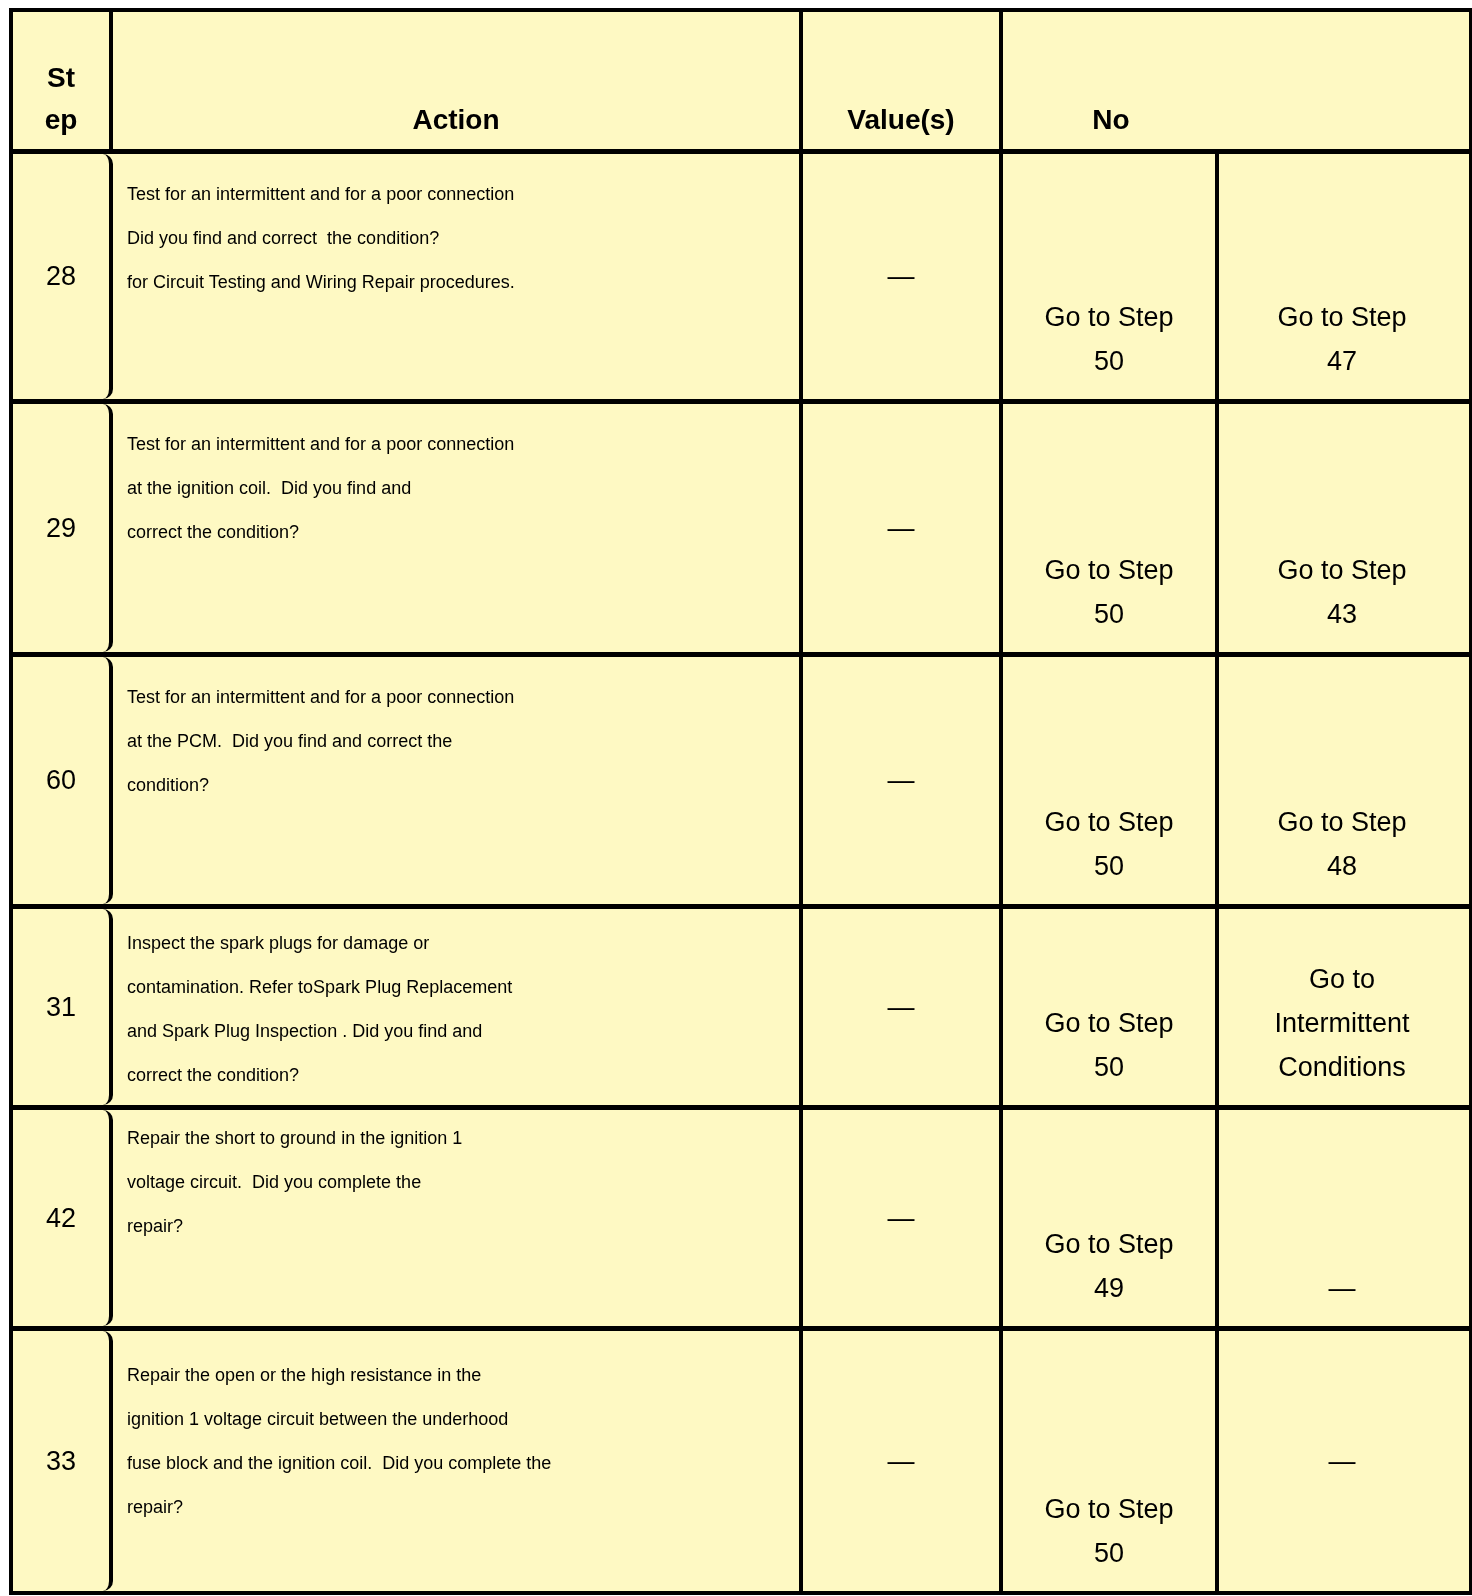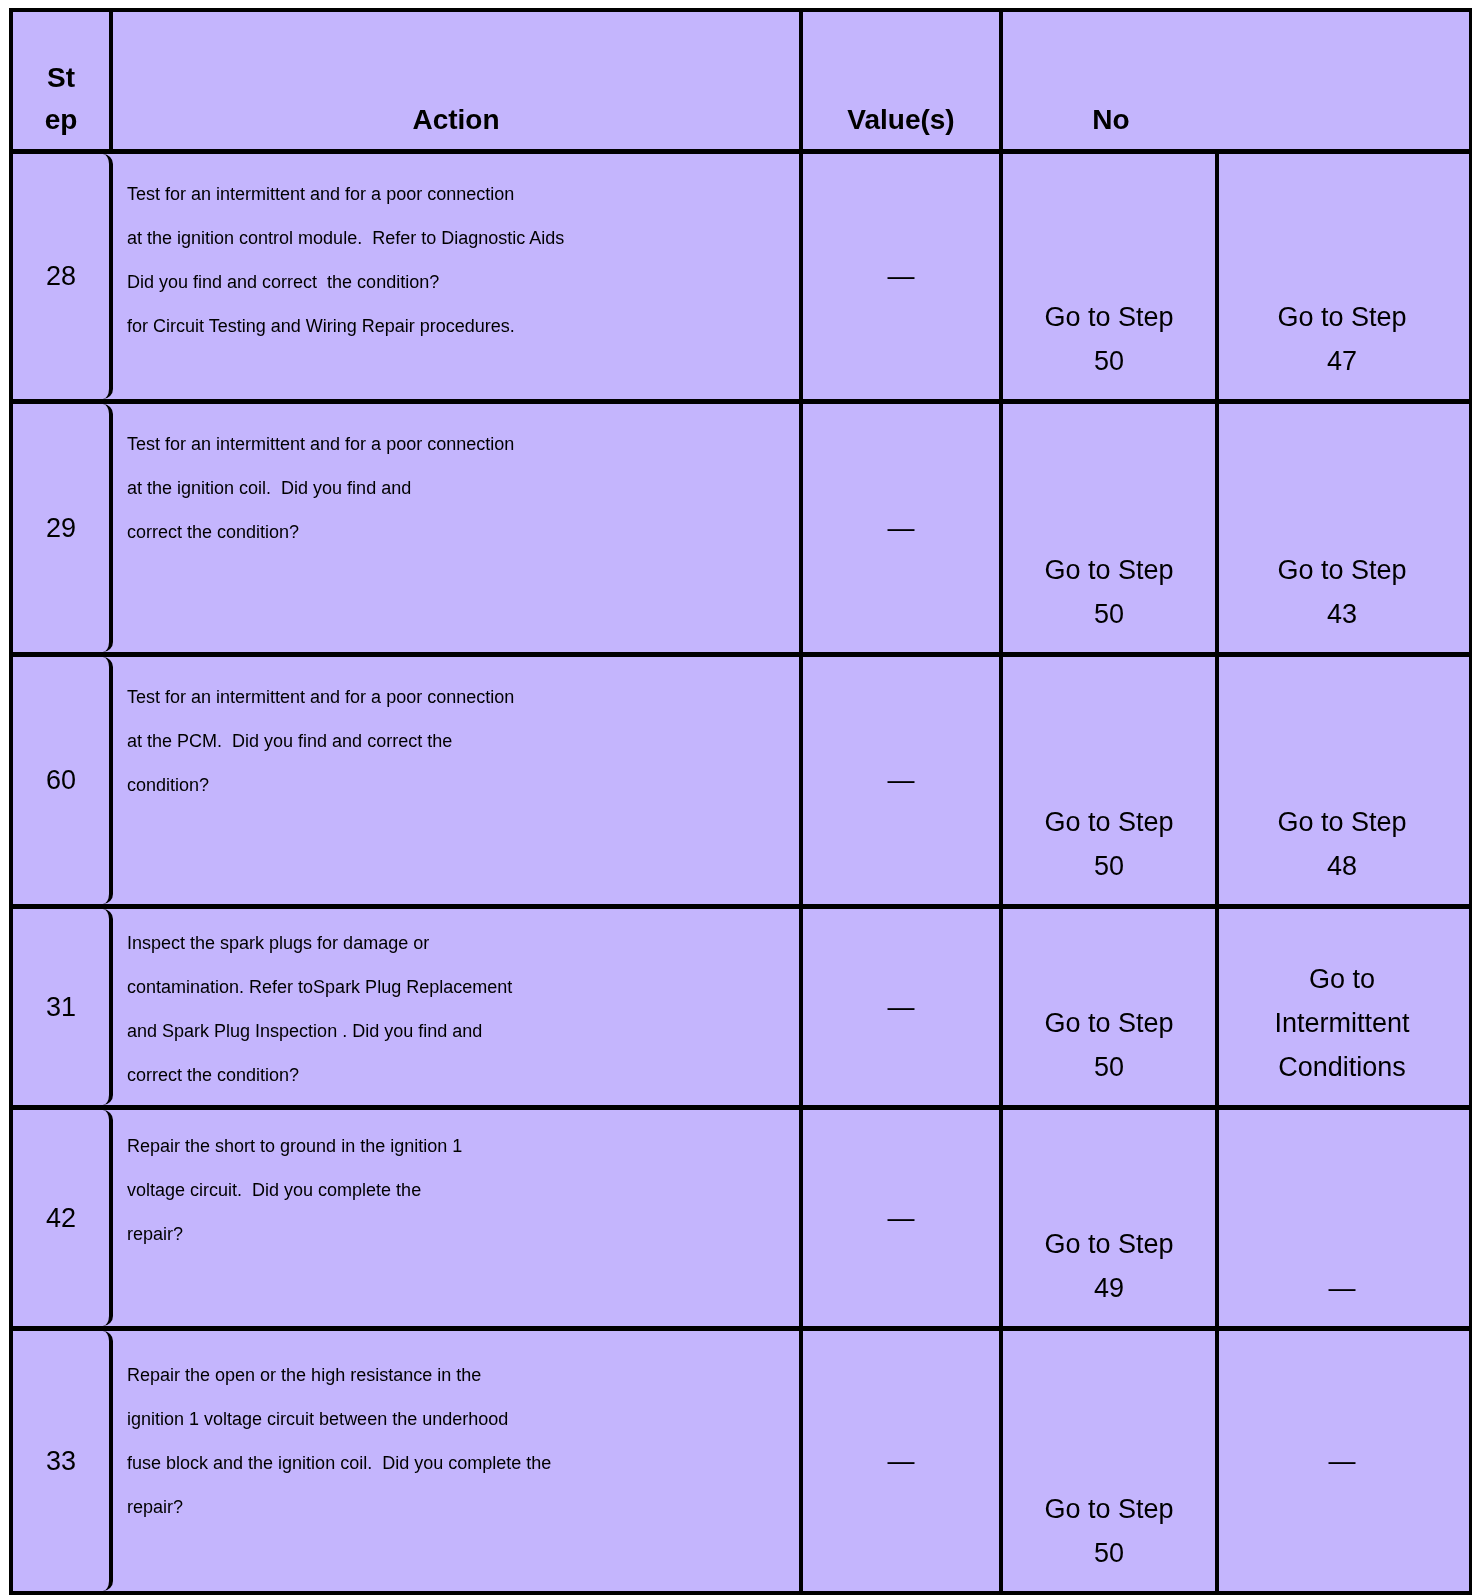--- a/index.html
+++ b/index.html
@@ -14,21 +14,21 @@
     font-family: "Liberation Sans", sans-serif;
     color: #000000;
   }
   .diag-table {
     position: absolute;
     left: 9px;
     top: 8px;
     width: 1464px;
     border: 4px solid #000000;
     box-sizing: border-box;
-    background: #c4b5fd;
+    background: #fef9c3;
   }
   .trow {
     display: grid;
     grid-template-columns: 100px 690px 200px 216px 246px;
     border-bottom: 5px solid #000000;
     box-sizing: border-box;
   }
   .trow:last-child { border-bottom: none; }
   .cell {
     border-right: 4px solid #000000;
@@ -112,21 +112,20 @@
     </div>
     <div class="cell hcell">
       <div>No</div>
     </div>
   </div>
 
   <div class="trow row-28">
     <div class="cell step-cell">28</div>
     <div class="cell action-cell">
       <div class="action-line">Test for an intermittent and for a poor connection</div>
-      <div class="action-line">at the ignition control module.  Refer to Diagnostic Aids</div>
       <div class="action-line">Did you find and correct  the condition?</div>
       <div class="action-line">for Circuit Testing and Wiring Repair procedures.</div>
     </div>
     <div class="cell value-cell">—</div>
     <div class="cell goto-cell">
       <div>Go to Step</div>
       <div>50</div>
     </div>
     <div class="cell goto-cell">
       <div>Go to Step</div>
@@ -185,21 +184,21 @@
     </div>
     <div class="cell goto-cell">
       <div>Go to</div>
       <div>Intermittent</div>
       <div>Conditions</div>
     </div>
   </div>
 
   <div class="trow row-32">
     <div class="cell step-cell">42</div>
-    <div class="cell action-cell" style="padding-top:14px;">
+    <div class="cell action-cell" style="padding-top:6px;">
       <div class="action-line">Repair the short to ground in the ignition 1</div>
       <div class="action-line">voltage circuit.  Did you complete the</div>
       <div class="action-line">repair?</div>
     </div>
     <div class="cell value-cell">—</div>
     <div class="cell goto-cell">
       <div>Go to Step</div>
       <div>49</div>
     </div>
     <div class="cell goto-cell">

